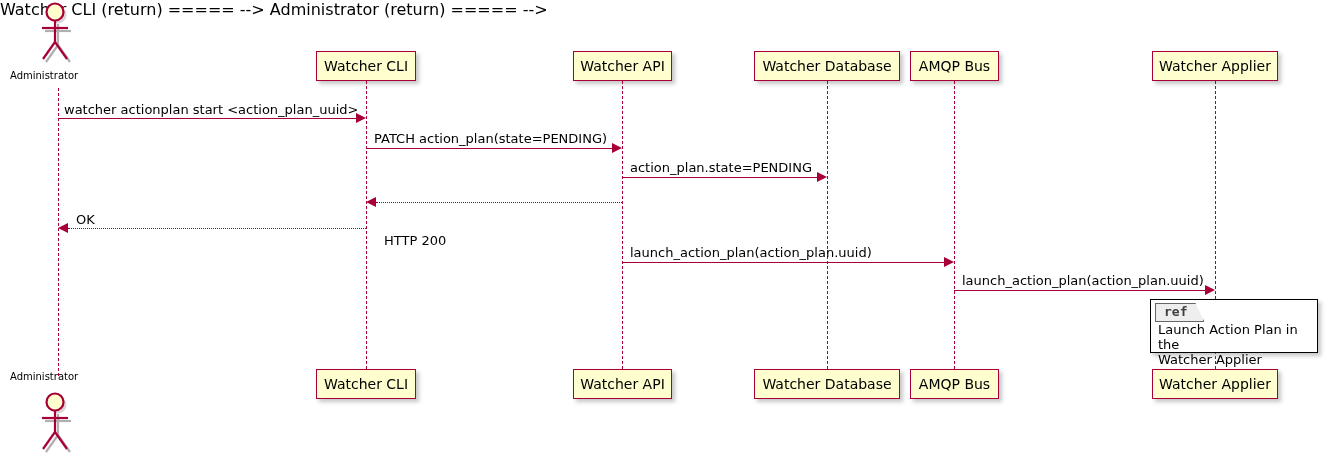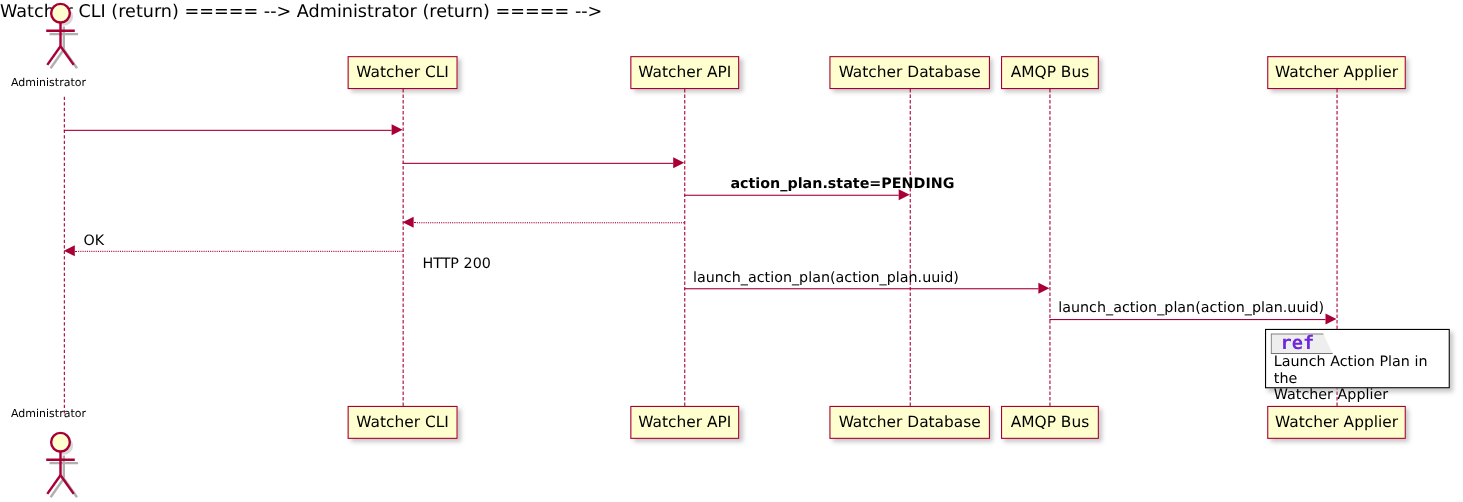--- a/index.html
+++ b/index.html
@@ -96,23 +96,23 @@
   .ref-tab {
     position: absolute;
     left: 4px;
     top: 3px;
     height: 17px;
     padding: 0 16px 0 8px;
     background: #EEEEEE;
     border: 1px solid #666666;
     font-family: "DejaVu Sans Mono", "Liberation Mono", monospace;
     font-weight: bold;
-    font-size: 17px;
+    font-size: 13px;
     line-height: 16px;
-    color: #6d28d9;
+    color: #404040;
     clip-path: polygon(0 0, calc(100% - 9px) 0, 100% 100%, 0 100%);
   }
   .ref-text {
     position: absolute;
     left: 7px;
     top: 22px;
     font-size: 13px;
     line-height: 15px;
     color: #000000;
     white-space: pre-line;
@@ -165,29 +165,31 @@
   <div class="lifeline" style="left:58px;   top:88px; height:288px;"></div>
   <div class="lifeline" style="left:366px;  top:81px; height:288px;"></div>
   <div class="lifeline" style="left:622px;  top:81px; height:288px;"></div>
   <div class="lifeline" style="left:827px;  top:81px; height:288px;"></div>
   <div class="lifeline" style="left:954px;  top:81px; height:288px;"></div>
   <div class="lifeline" style="left:1215px; top:81px; height:288px;"></div>
 
   
   <div class="msg-line" style="left:58px; top:118px; width:298px;"></div>
   <div class="arrow-head right" style="left:356px; top:113px;"></div>
+  <div class="msg-label" style="left:64px; top:103px;">watcher actionplan start &lt;action_plan_uuid&gt;</div>
 
   
   <div class="msg-line" style="left:366px; top:148px; width:246px;"></div>
   <div class="arrow-head right" style="left:612px; top:143px;"></div>
+  <div class="msg-label" style="left:374px; top:132px;">PATCH action_plan(state=PENDING)</div>
 
   
   <div class="msg-line" style="left:622px; top:177px; width:195px;"></div>
   <div class="arrow-head right" style="left:817px; top:172px;"></div>
-  <div class="msg-label" style="left:664px; top:161px;font-weight:bold;">action_plan.state=PENDING</div>
+  <div class="msg-label" style="left:630px; top:161px;">action_plan.state=PENDING</div>
 
    Watcher CLI (return) ===== --&gt;
   <div class="msg-line dotted" style="left:376px; top:202px; width:246px;"></div>
   <div class="arrow-head left" style="left:366px; top:197px;"></div>
   <div class="msg-label" style="left:384px; top:187px;margin-top:47px;">HTTP 200</div>
 
    Administrator (return) ===== --&gt;
   <div class="msg-line dotted" style="left:68px; top:228px; width:298px;"></div>
   <div class="arrow-head left" style="left:58px; top:223px;"></div>
   <div class="msg-label" style="left:76px; top:213px;">OK</div>

